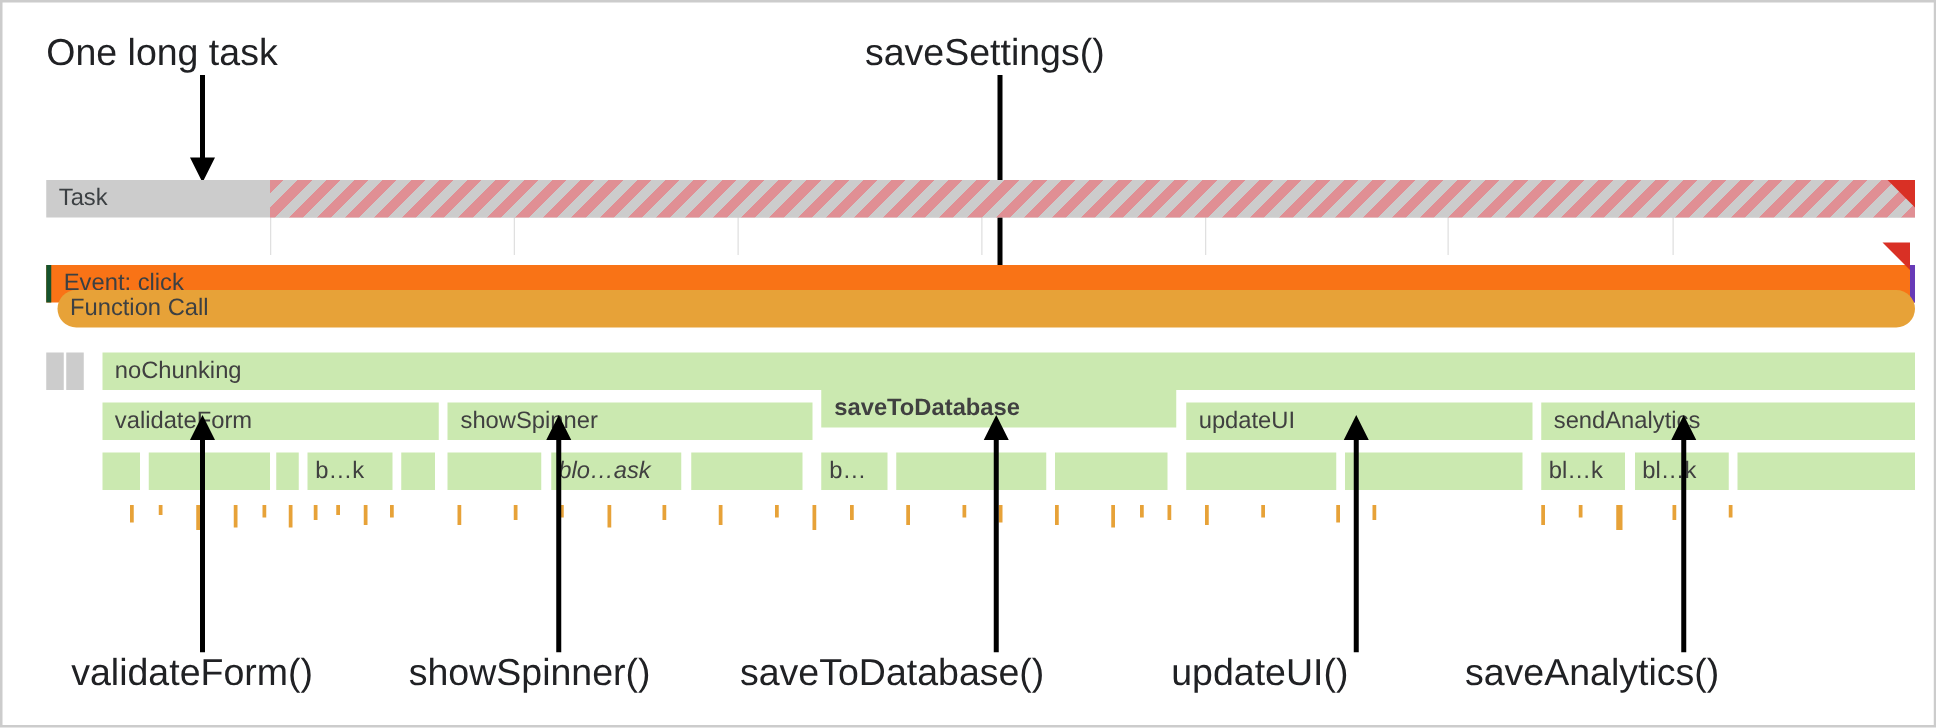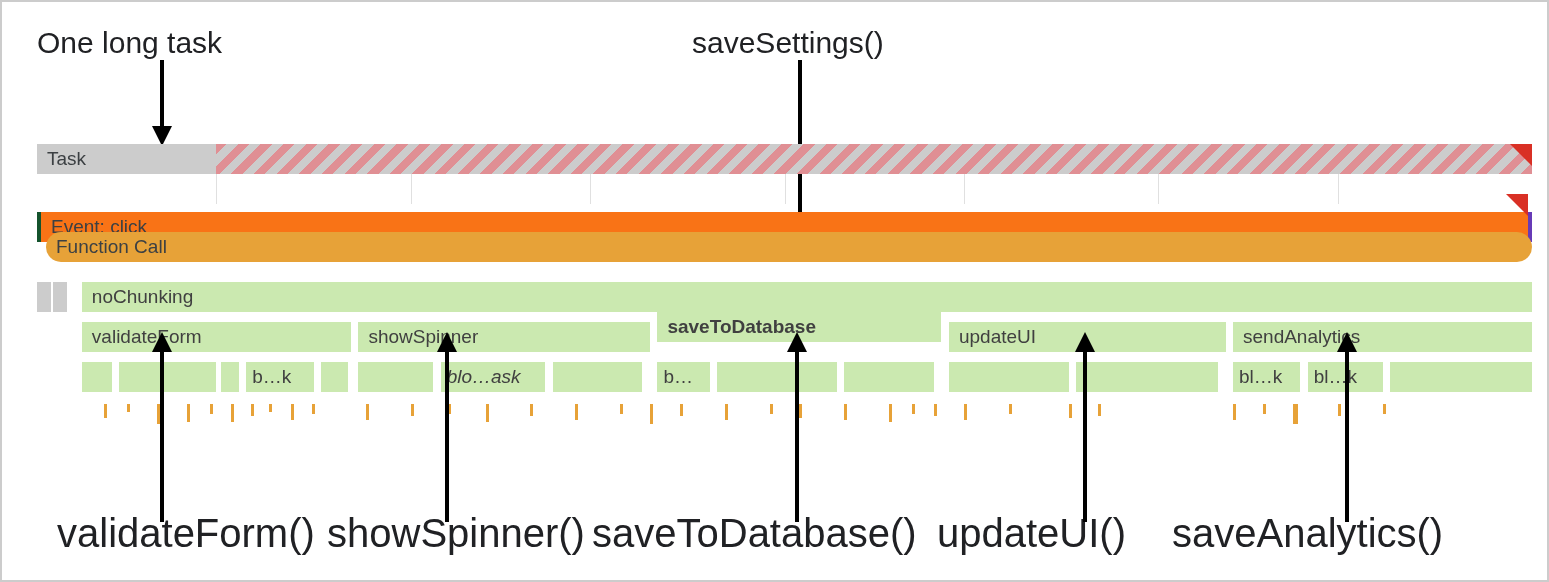--- a/index.html
+++ b/index.html
@@ -11,21 +11,21 @@
     position: relative;
     border: 2px solid #ccc;
   }
   .label-top {
     position: absolute;
     font-size: 30px;
     color: #202124;
   }
   .label-bottom {
     position: absolute;
-    font-size: 40px;
+    font-size: 30px;
     color: #202124;
   }
   .arrow {
     position: absolute;
     pointer-events: none;
   }
   .flame {
     position: absolute;
     left: 35px;
     right: 15px;

